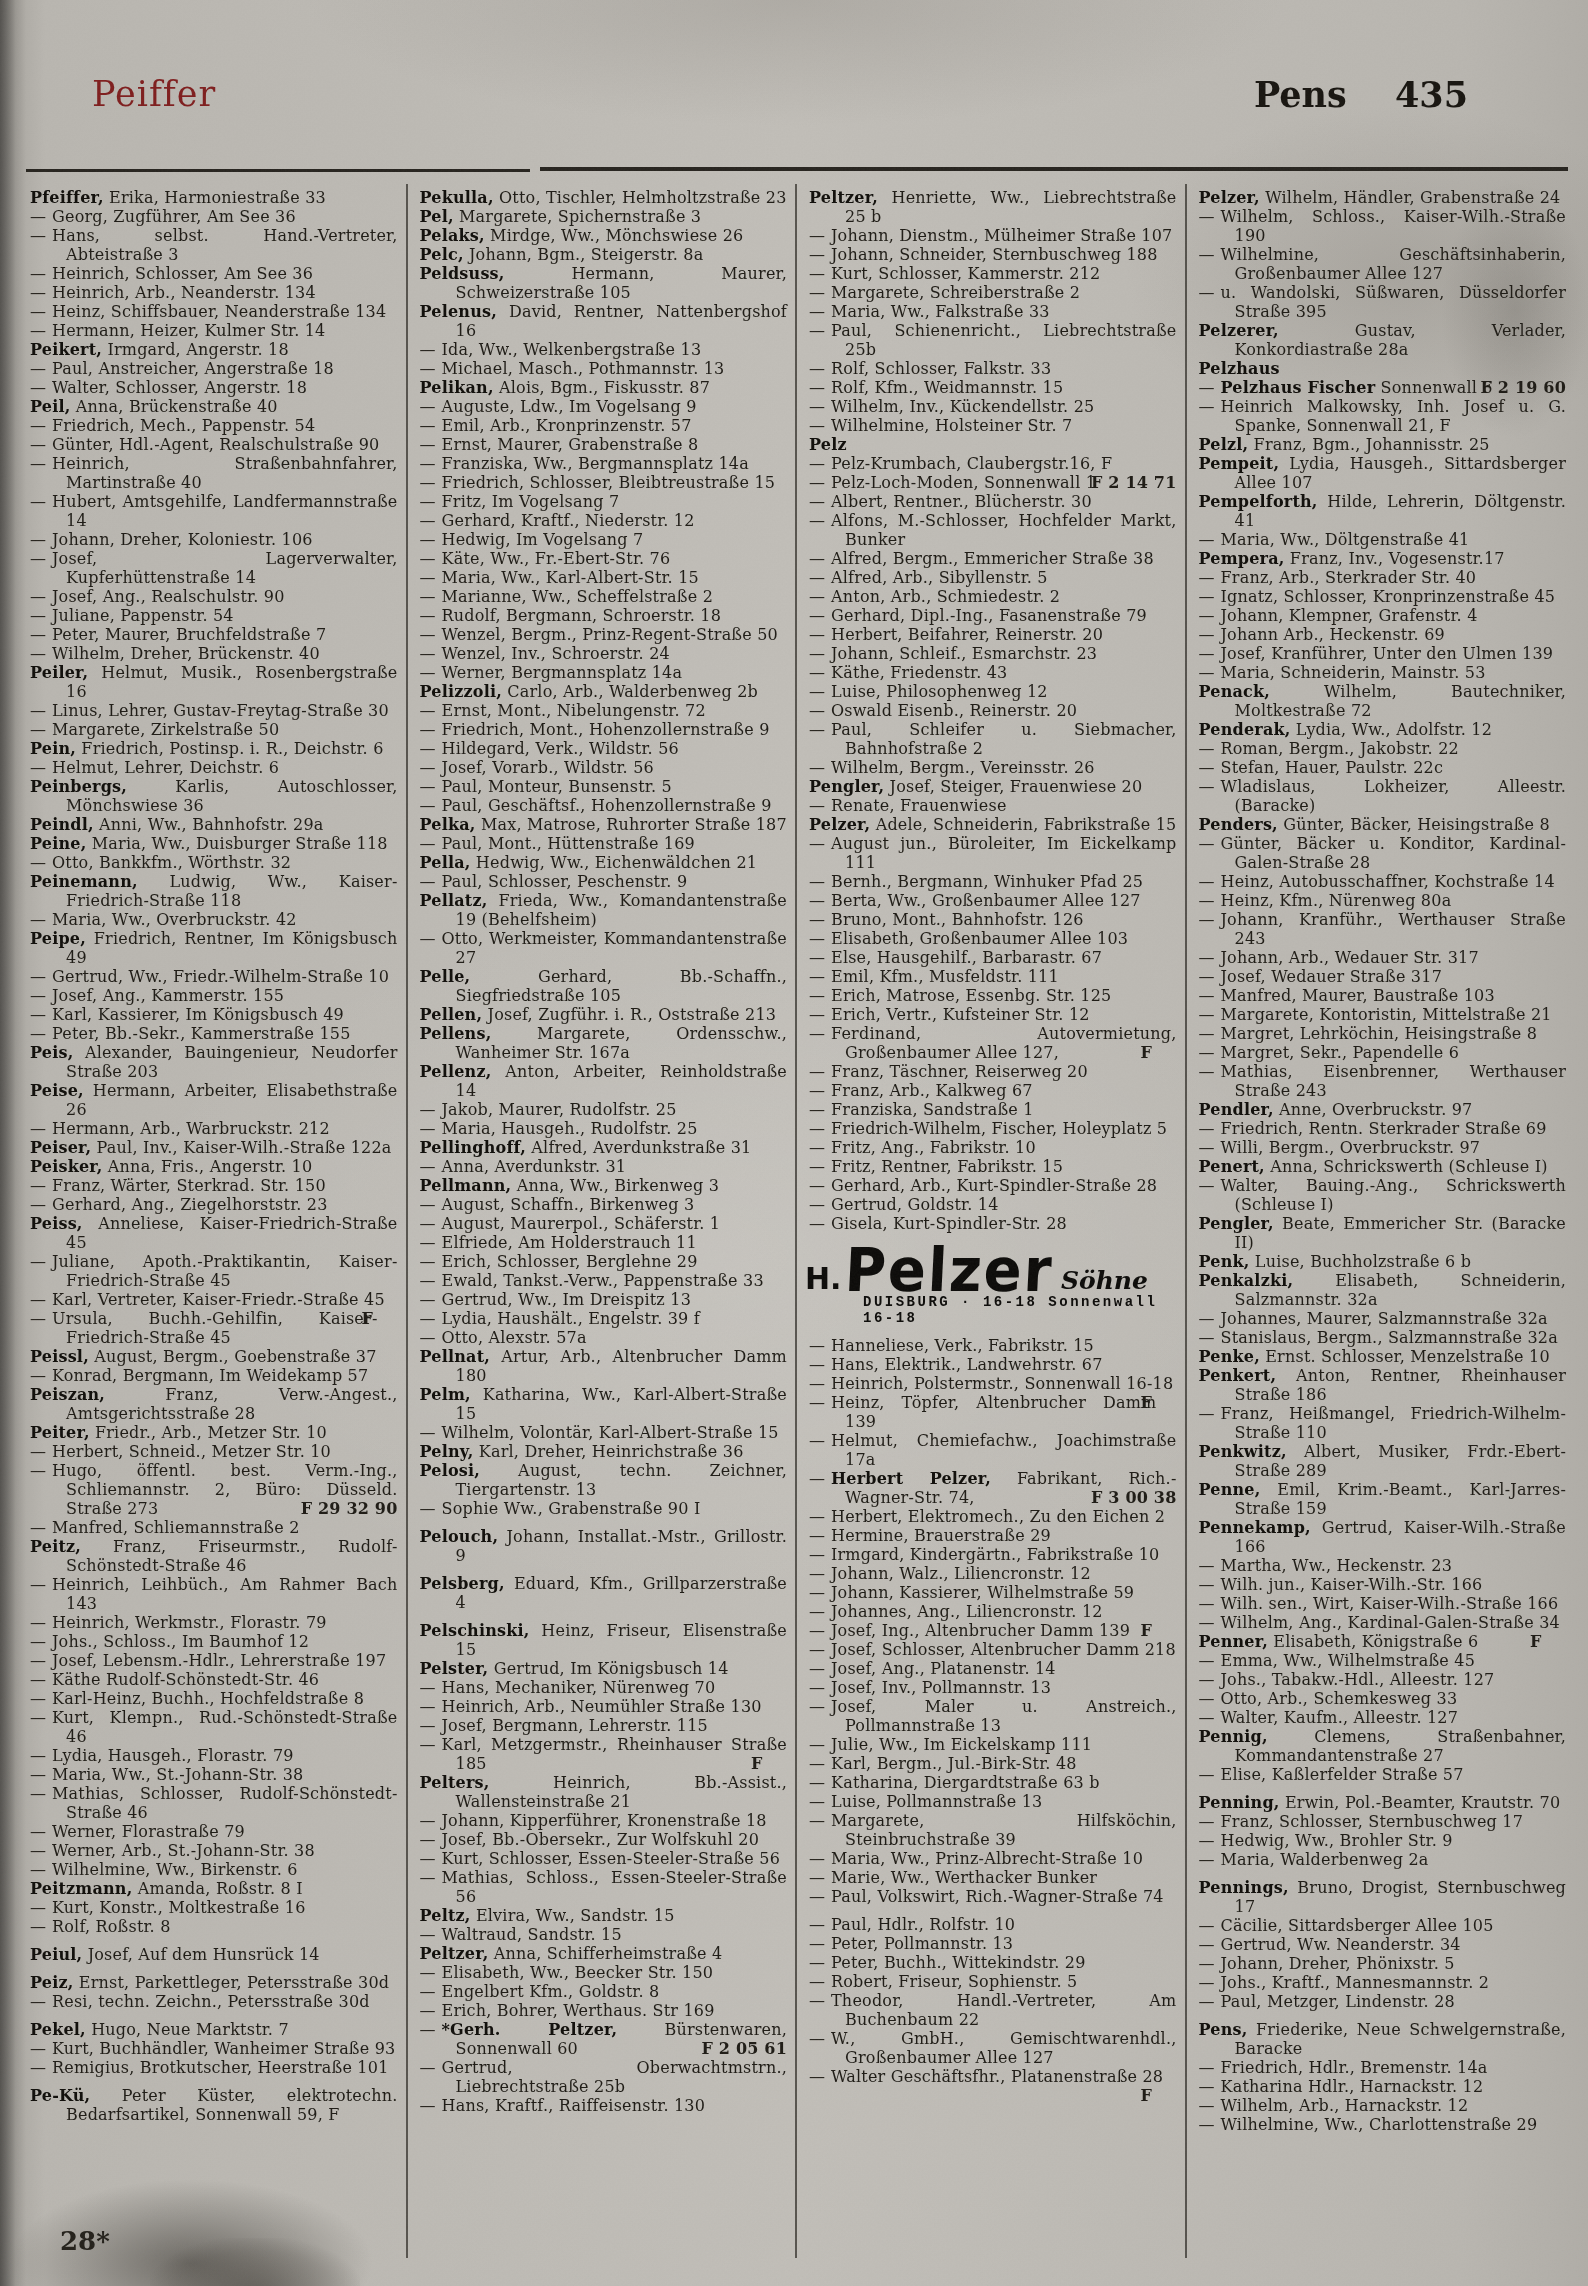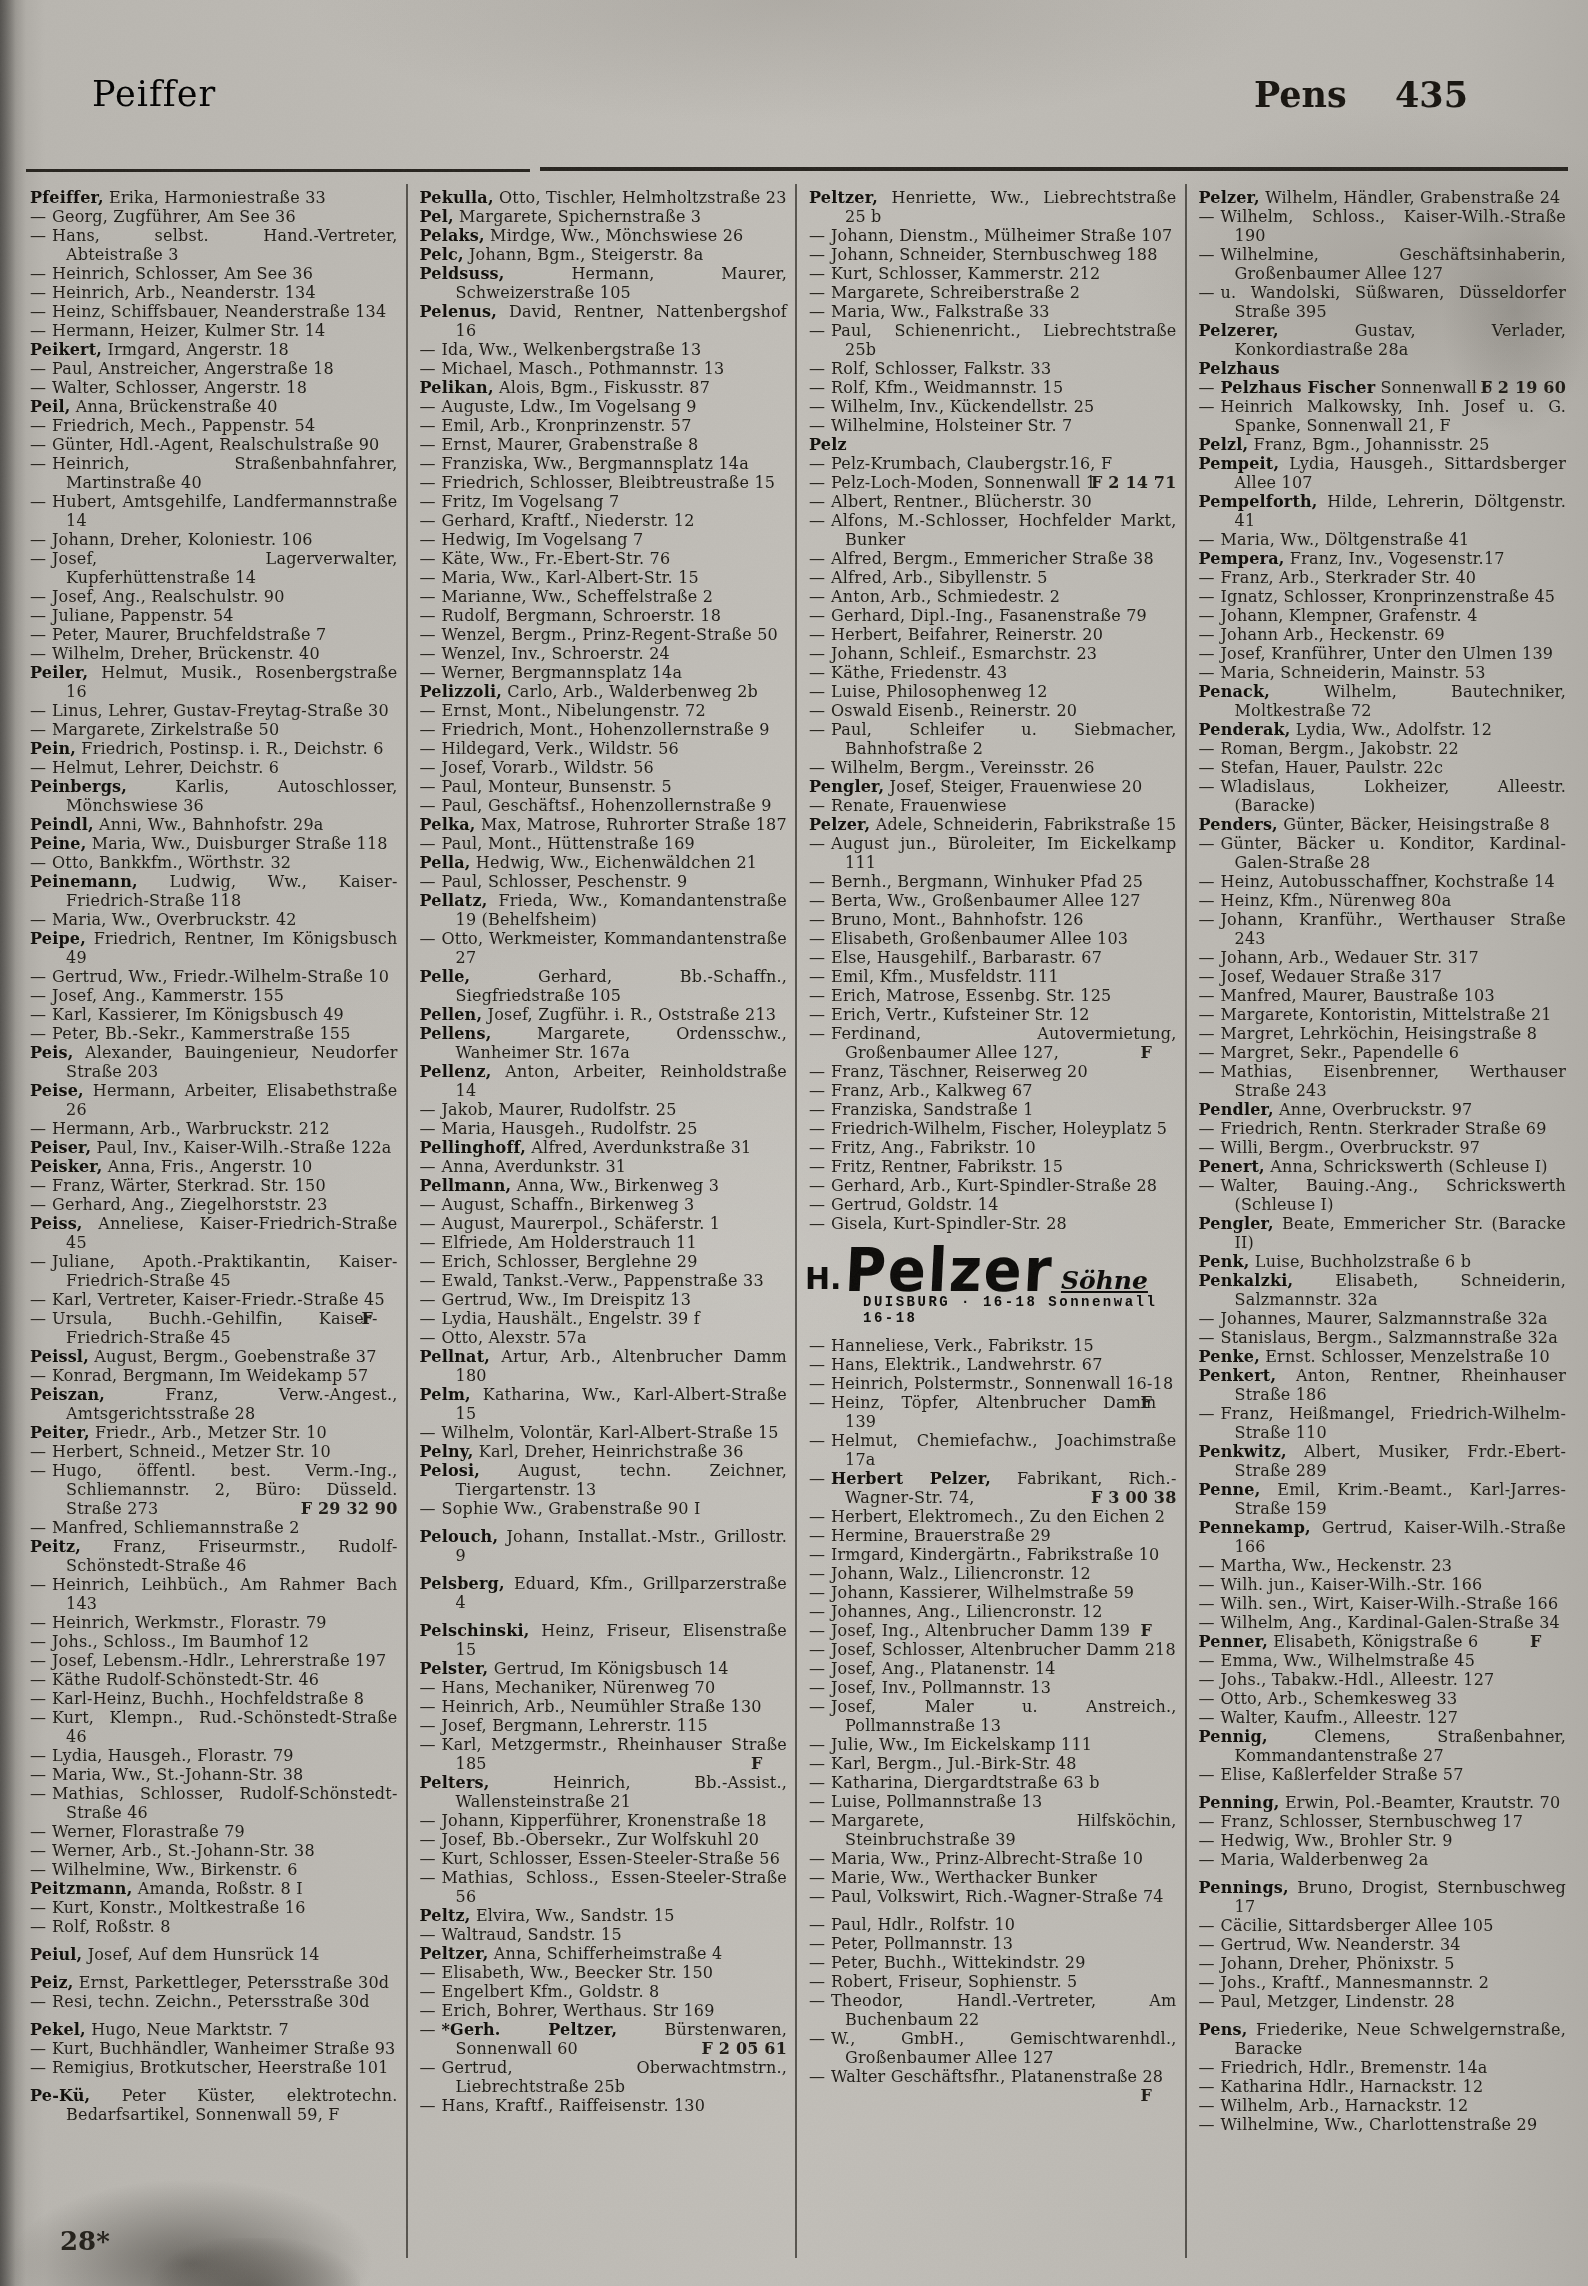--- a/index.html
+++ b/index.html
@@ -14,21 +14,21 @@
       linear-gradient(90deg,#8a8884 0px,#aca9a3 16px,#bab7b1 45px,#c2bfb9 50%,#bab7b1 92%,#b1aea8 100%);
   }
   .page{position:relative;width:1588px;height:2286px;overflow:hidden;}
   .gutter{position:absolute;left:0;top:0;width:26px;height:100%;
     background:linear-gradient(90deg,rgba(30,28,25,0.50),rgba(30,28,25,0.12) 60%,transparent);}
   .smudge{position:absolute;left:150px;top:2238px;width:210px;height:70px;
     background:radial-gradient(ellipse at 50% 80%, rgba(60,56,50,0.55), rgba(60,56,50,0.18) 55%, transparent 75%);}
   .stain2{position:absolute;left:1440px;top:180px;width:150px;height:260px;
     background:radial-gradient(ellipse, rgba(70,66,60,0.22), transparent 70%);}
 
-  .hdr-left{position:absolute;left:92px;top:74px;font-size:35px;color:#000000;letter-spacing:1px;text-align:center;}
+  .hdr-left{position:absolute;left:92px;top:74px;font-size:35px;color:#7f1d1d;letter-spacing:1px;text-align:center;}
   .hdr-right{position:absolute;right:120px;top:74px;font-size:35px;color:#17140f;font-weight:bold;}
   .hdr-right .pgnum{margin-left:36px;font-weight:bold;}
   .rule{position:absolute;background:#26231e;}
   .rule.r1{left:26px;top:169px;width:504px;height:3px;}
   .rule.r2{left:540px;top:167px;width:1028px;height:4px;}
 
   .cols{position:absolute;left:18px;top:184px;width:1556px;bottom:28px;display:flex;}
   .col{flex:1 1 0;padding:4px 8px 0 12px;overflow:hidden;}
   .col + .col{border-left:2px solid rgba(42,39,33,0.70);}
 
@@ -42,21 +42,21 @@
   .entry.g{margin-top:9px;}
   .entry b{font-weight:bold;color:#0f0d09;}
   .dash{display:inline-block;width:22px;text-indent:0;}
   .f{float:right;font-weight:bold;padding-left:20px;}
 
   .ad{margin:10px 0 10px -4px;color:#0b0a08;}
   .ad-row{display:flex;align-items:baseline;}
   .ad-prefix{font-family:"DejaVu Sans",sans-serif;font-weight:bold;font-size:30px;margin-right:3px;}
   .ad-logo{font-family:"DejaVu Sans",sans-serif;font-weight:bold;font-size:56px;line-height:0.95;
     letter-spacing:2px;display:inline-block;transform:scaleY(1.08) skewX(-3deg);}
-  .ad-suffix{font-family:"DejaVu Serif",serif;font-style:italic;font-weight:bold;font-size:25px;margin-left:8px;text-decoration:underline;}
+  .ad-suffix{font-family:"DejaVu Serif",serif;font-style:italic;font-weight:bold;font-size:25px;margin-left:8px;}
   .ad-address{font-family:Liberation Mono, monospace;font-weight:bold;font-size:14px;
     letter-spacing:2.5px;margin-left:58px;margin-top:-2px;}
 
   .footer-mark{position:absolute;left:60px;top:2226px;font-size:26px;font-weight:bold;color:#23201a;}
   .grain{position:absolute;left:0;top:0;width:100%;height:100%;pointer-events:none;}
 </style>
 </head>
 <body>
 
 <div class="page">

